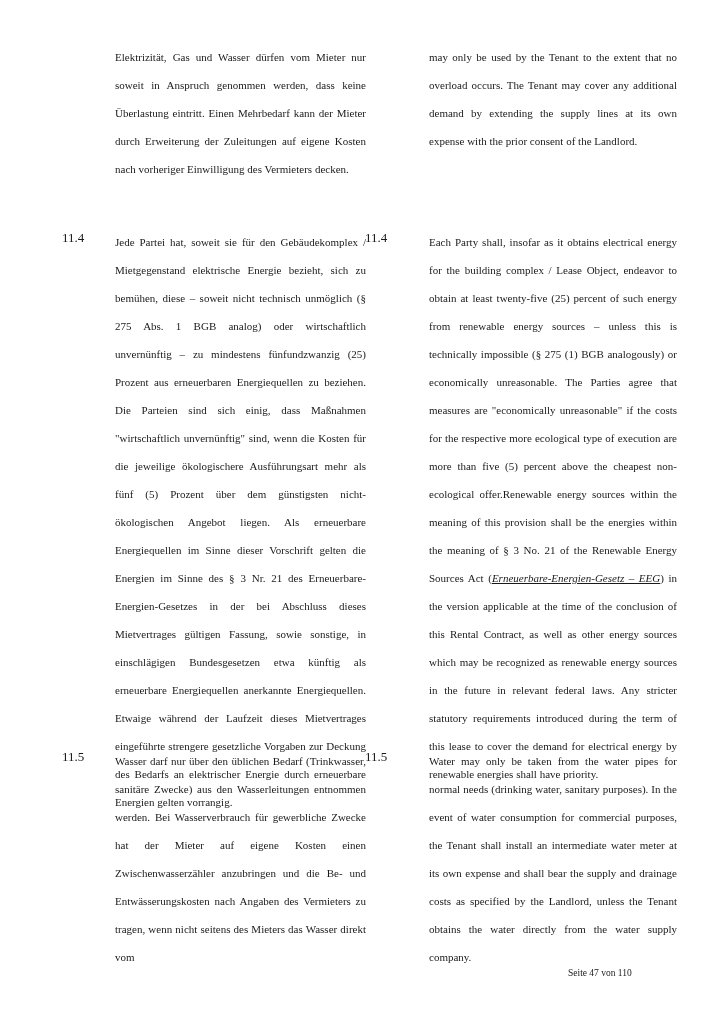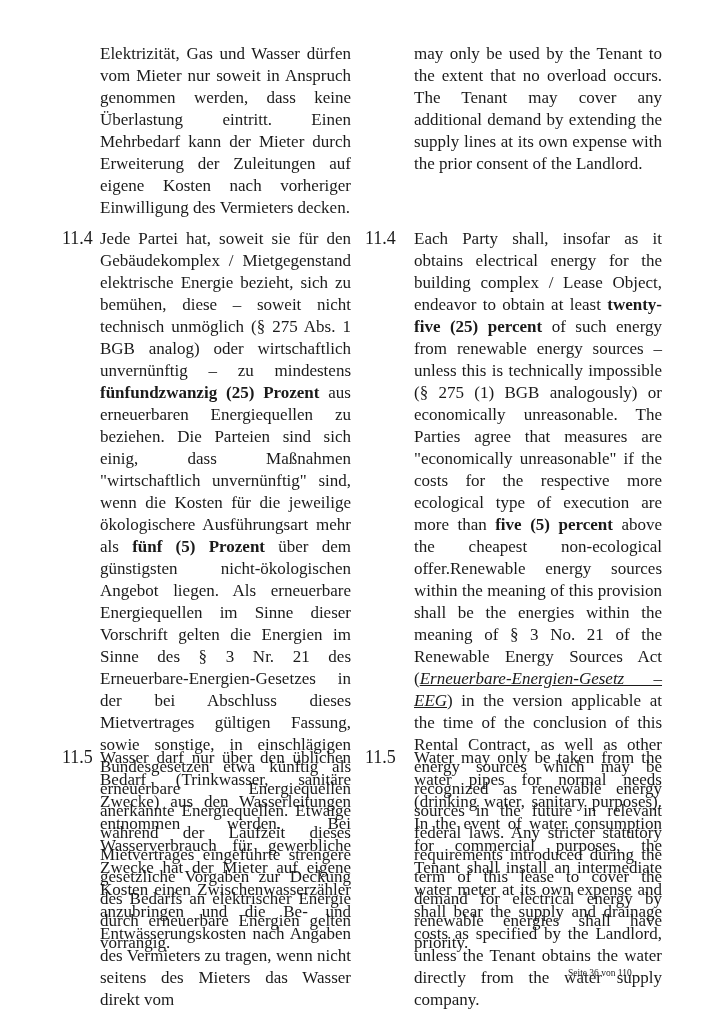--- a/index.html
+++ b/index.html
@@ -1,27 +1,27 @@
 <!DOCTYPE html>
 <html><head>
 <meta charset="utf-8">
 <style>
   html, body { margin: 0; padding: 0; background: #ffffff; }
   body { width: 720px; height: 1018px; position: relative; overflow: hidden;
          font-family: "Liberation Serif", "DejaVu Serif", serif; color: #1a1a1a; }
   .page { position: absolute; left: 0; top: 0; width: 720px; height: 1018px; background: #fff; }
   .row { position: absolute; left: 0; width: 720px; }
-  .num { position: absolute; font-size: 18px; line-height: 20.6px; }
+  .num { position: absolute; font-size: 13px; line-height: 20.6px; }
   .num.l { left: 62px; }
   .num.r { left: 365px; }
-  .col { position: absolute; font-size: 17px; line-height: 22px; text-align: justify; }
+  .col { position: absolute; font-size: 11px; line-height: 28px; text-align: justify; margin-left: 15px; }
   .col.l { left: 100px; width: 251px; }
   .col.r { left: 414px; width: 248px; }
   .col p { margin: 0; }
-  .col b { font-weight: bold; }
+  .col b { font-weight: normal; }
   .col i { font-style: italic; text-decoration: underline; }
   .footer { position: absolute; left: 568px; top: 968px; font-size: 9.5px; }
 </style>
 </head>
 <body>
 
 <div class="page">
 
   <div class="row" style="top:43px;">
     <div class="col l">
@@ -47,14 +47,14 @@
     <span class="num l">11.5</span>
     <div class="col l">
       <p>Wasser darf nur über den üblichen Bedarf (Trinkwasser, sanitäre Zwecke) aus den Wasserleitungen entnommen werden. Bei Wasserverbrauch für gewerbliche Zwecke hat der Mieter auf eigene Kosten einen Zwischenwasserzähler anzubringen und die Be- und Entwässerungskosten nach Angaben des Vermieters zu tragen, wenn nicht seitens des Mieters das Wasser direkt vom</p>
     </div>
     <span class="num r">11.5</span>
     <div class="col r">
       <p>Water may only be taken from the water pipes for normal needs (drinking water, sanitary purposes). In the event of water consumption for commercial purposes, the Tenant shall install an intermediate water meter at its own expense and shall bear the supply and drainage costs as specified by the Landlord, unless the Tenant obtains the water directly from the water supply company.</p>
     </div>
   </div>
 
-  <div class="footer">Seite 36 von 110</div>
+  <div class="footer">Seite 47 von 110</div>
 </div>
 
 </body></html>

